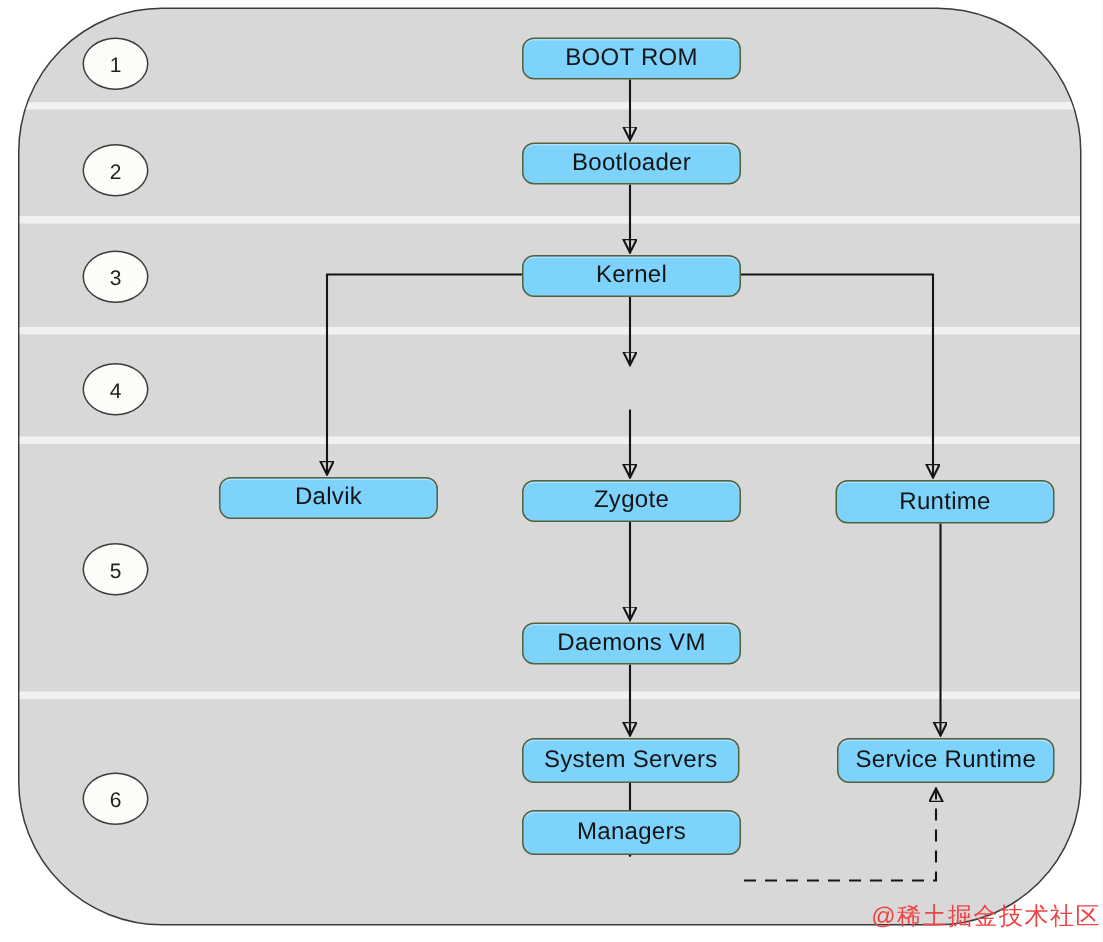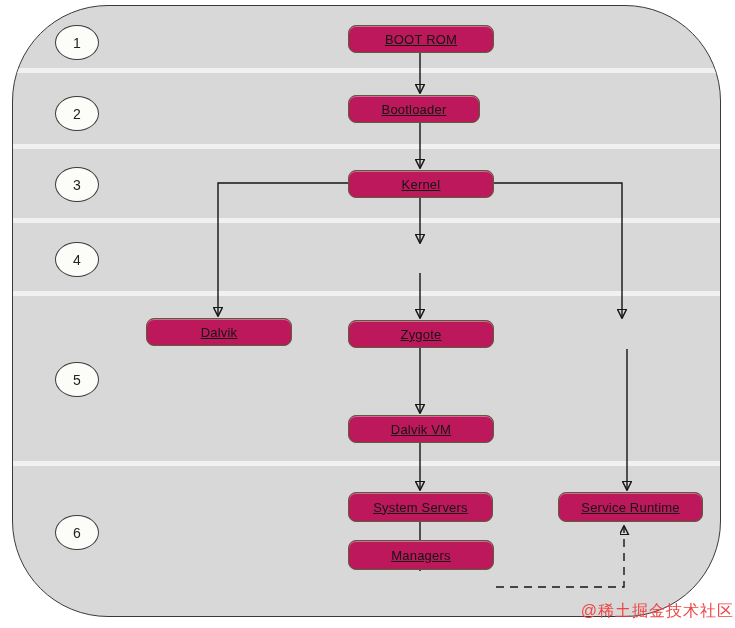--- a/index.html
+++ b/index.html
@@ -3,23 +3,23 @@
 <meta charset="utf-8">
 <style>
   html,body{margin:0;padding:0;background:#ffffff;}
   #page{position:relative;width:735px;height:628px;background:#ffffff;
         font-family:"Liberation Sans","DejaVu Sans",sans-serif;overflow:hidden;}
   .canvas{position:absolute;left:12px;top:5px;width:709px;height:612px;
           background:#d8d8d8;border:1.5px solid #3a3a3a;border-radius:96px;
           box-sizing:border-box;overflow:hidden;}
   .divider{position:absolute;left:0;width:100%;height:5px;background:#f1f1ef;}
   .node{position:absolute;display:flex;align-items:center;justify-content:center;
-        background:#be185d;border:1.5px solid #55613a;border-radius:8px;
-        box-sizing:border-box;font-size:13px;color:#141414;letter-spacing:.2px;
-        box-shadow:inset 0 1px 0 rgba(255,255,255,.35);text-decoration:underline;}
+        background:#7dd3fc;border:1.5px solid #55613a;border-radius:8px;
+        box-sizing:border-box;font-size:16px;color:#141414;letter-spacing:.2px;
+        box-shadow:inset 0 1px 0 rgba(255,255,255,.35);}
   .step{position:absolute;width:44px;height:35px;background:#fcfcf8;
         border:1.4px solid #3c3c3c;border-radius:50%;display:flex;
         align-items:center;justify-content:center;font-size:14px;color:#222;
         box-sizing:border-box;}
   #arrows{position:absolute;left:0;top:0;pointer-events:none;}
   #arrows path{fill:none;stroke:#151515;stroke-width:1.4;}
   #arrows path.dashed{stroke-dasharray:8 6;}
   .watermark{position:absolute;top:601px;right:1px;font-size:16px;
              letter-spacing:1px;color:#ef4444;white-space:nowrap;}
 </style>
@@ -68,24 +68,25 @@
     <path d="M493 183 L622 183 L622 317" marker-end="url(#ah)"></path>
     <path d="M420 273 L420 317" marker-end="url(#ah)"></path>
     <path d="M420 348 L420 412" marker-end="url(#ah)"></path>
     <path d="M420 443 L420 489" marker-end="url(#ah)"></path>
     <path d="M627 349 L627 489" marker-end="url(#ah)"></path>
     <path d="M420 522 L420 569" marker-end="url(#ah)"></path>
     <path d="M496 587 L624 587 L624 527" class="dashed" marker-end="url(#ah)"></path>
   </svg>
 
   <div class="node" style="left:348px;top:25px;width:146px;height:28px">BOOT ROM</div>
-  <div class="node" style="left:348px;top:95px;width:132px;height:28px">Bootloader</div>
+  <div class="node" style="left:348px;top:95px;width:146px;height:28px">Bootloader</div>
   <div class="node" style="left:348px;top:170px;width:146px;height:28px">Kernel</div>
   <div class="node" style="left:146px;top:318px;width:146px;height:28px">Dalvik</div>
   <div class="node" style="left:348px;top:320px;width:146px;height:28px">Zygote</div>
-  <div class="node" style="left:348px;top:415px;width:146px;height:28px">Dalvik VM</div>
+  <div class="node" style="left:557px;top:320px;width:146px;height:29px">Runtime</div>
+  <div class="node" style="left:348px;top:415px;width:146px;height:28px">Daemons VM</div>
   <div class="node" style="left:348px;top:492px;width:145px;height:30px">System Servers</div>
   <div class="node" style="left:558px;top:492px;width:145px;height:30px">Service Runtime</div>
   <div class="node" style="left:348px;top:540px;width:146px;height:30px">Managers</div>
 
   <div class="watermark">@稀土掘金技术社区</div>
 
 </div>
 
 </body></html>

